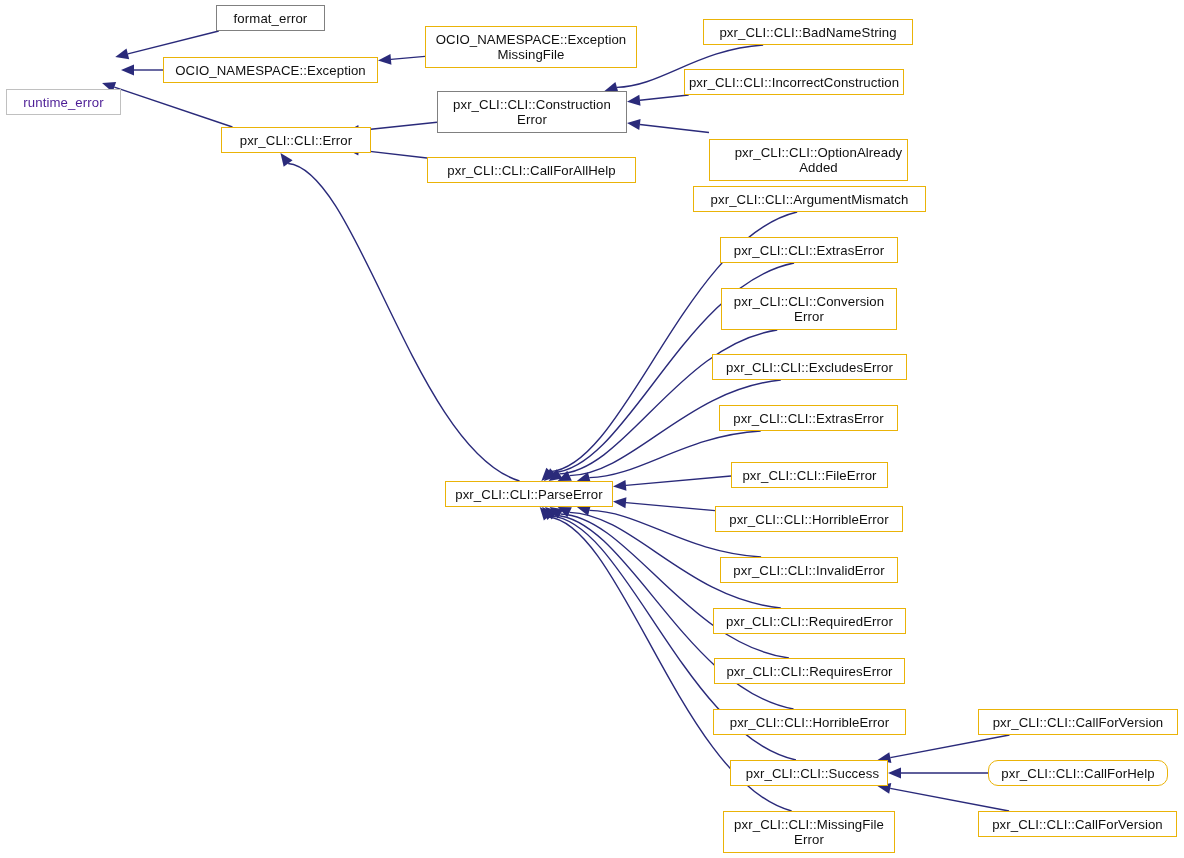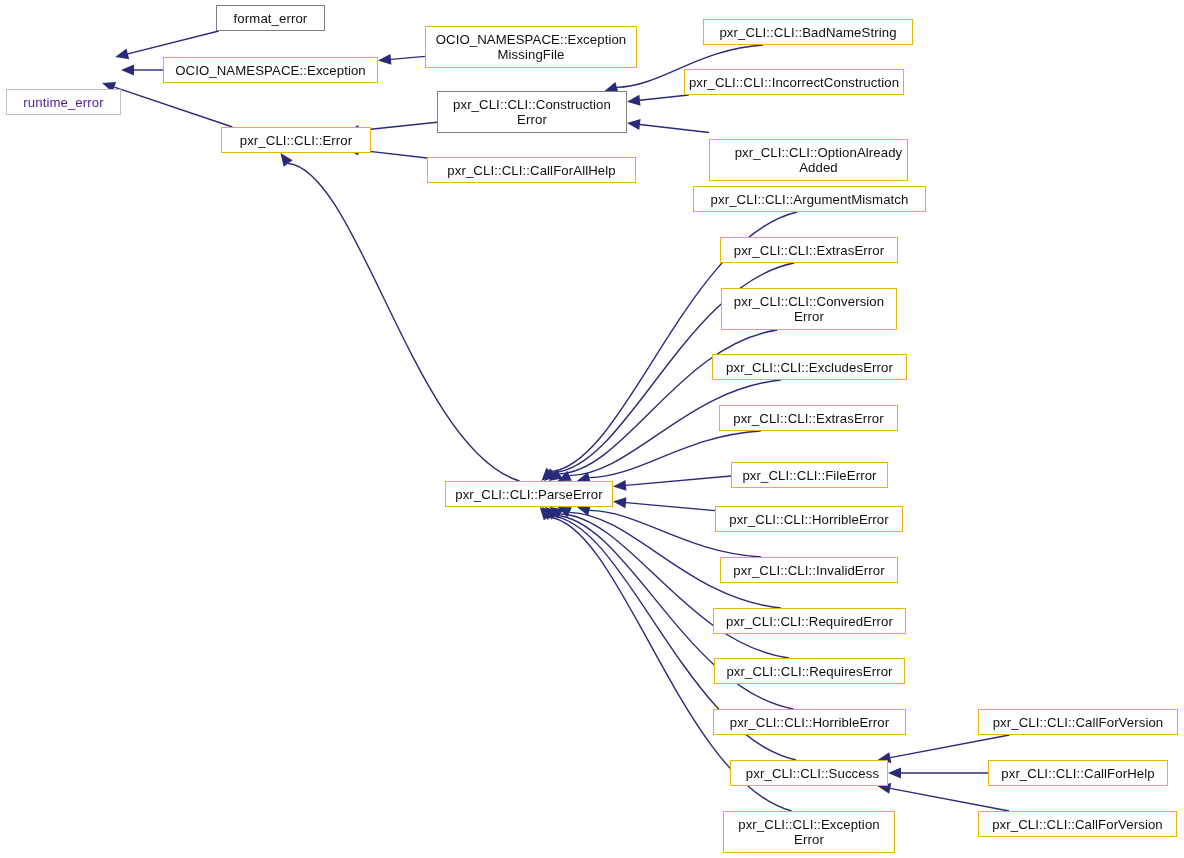--- a/index.html
+++ b/index.html
@@ -134,19 +134,19 @@
       <div class="node" style="left: 712px; top: 354px; width: 195px; height: 26px;"><span class="node-label">pxr_CLI::CLI::ExcludesError</span></div>
       <div class="node" style="left: 719px; top: 405px; width: 179px; height: 26px;"><span class="node-label">pxr_CLI::CLI::ExtrasError</span></div>
       <div class="node" style="left: 731px; top: 456px; width: 157px; height: 26px; margin-top: 6px;"><span class="node-label">pxr_CLI::CLI::FileError</span></div>
       <div class="node" style="left: 445px; top: 481px; width: 168px; height: 26px;"><span class="node-label">pxr_CLI::CLI::ParseError</span></div>
       <div class="node" style="left: 715px; top: 506px; width: 188px; height: 26px;"><span class="node-label">pxr_CLI::CLI::HorribleError</span></div>
       <div class="node" style="left: 720px; top: 557px; width: 178px; height: 26px;"><span class="node-label">pxr_CLI::CLI::InvalidError</span></div>
       <div class="node" style="left: 713px; top: 608px; width: 193px; height: 26px;"><span class="node-label">pxr_CLI::CLI::RequiredError</span></div>
       <div class="node" style="left: 714px; top: 658px; width: 191px; height: 26px;"><span class="node-label">pxr_CLI::CLI::RequiresError</span></div>
       <div class="node" style="left: 713px; top: 709px; width: 193px; height: 26px;"><span class="node-label">pxr_CLI::CLI::HorribleError</span></div>
       <div class="node" style="left: 730px; top: 760px; width: 158px; height: 26px; padding-left: 7px;"><span class="node-label">pxr_CLI::CLI::Success</span></div>
-      <div class="node" style="left: 723px; top: 811px; width: 172px; height: 42px;"><span class="node-label">pxr_CLI::CLI::Exception
+      <div class="node" style="left: 723px; top: 811px; width: 172px; height: 42px;"><span class="node-label">pxr_CLI::CLI::MissingFile
 Error</span></div>
       <div class="node" style="left: 978px; top: 709px; width: 200px; height: 26px;"><span class="node-label">pxr_CLI::CLI::CallForVersion</span></div>
-      <div class="node" style="left: 988px; top: 760px; width: 180px; height: 26px;"><span class="node-label">pxr_CLI::CLI::CallForHelp</span></div>
+      <div class="node" style="left: 988px; top: 760px; width: 180px; height: 26px; border-radius: 10px;"><span class="node-label">pxr_CLI::CLI::CallForHelp</span></div>
       <div class="node" style="left: 978px; top: 811px; width: 199px; height: 26px;"><span class="node-label">pxr_CLI::CLI::CallForVersion</span></div>
     </div>
 </div>
 
 </body></html>

